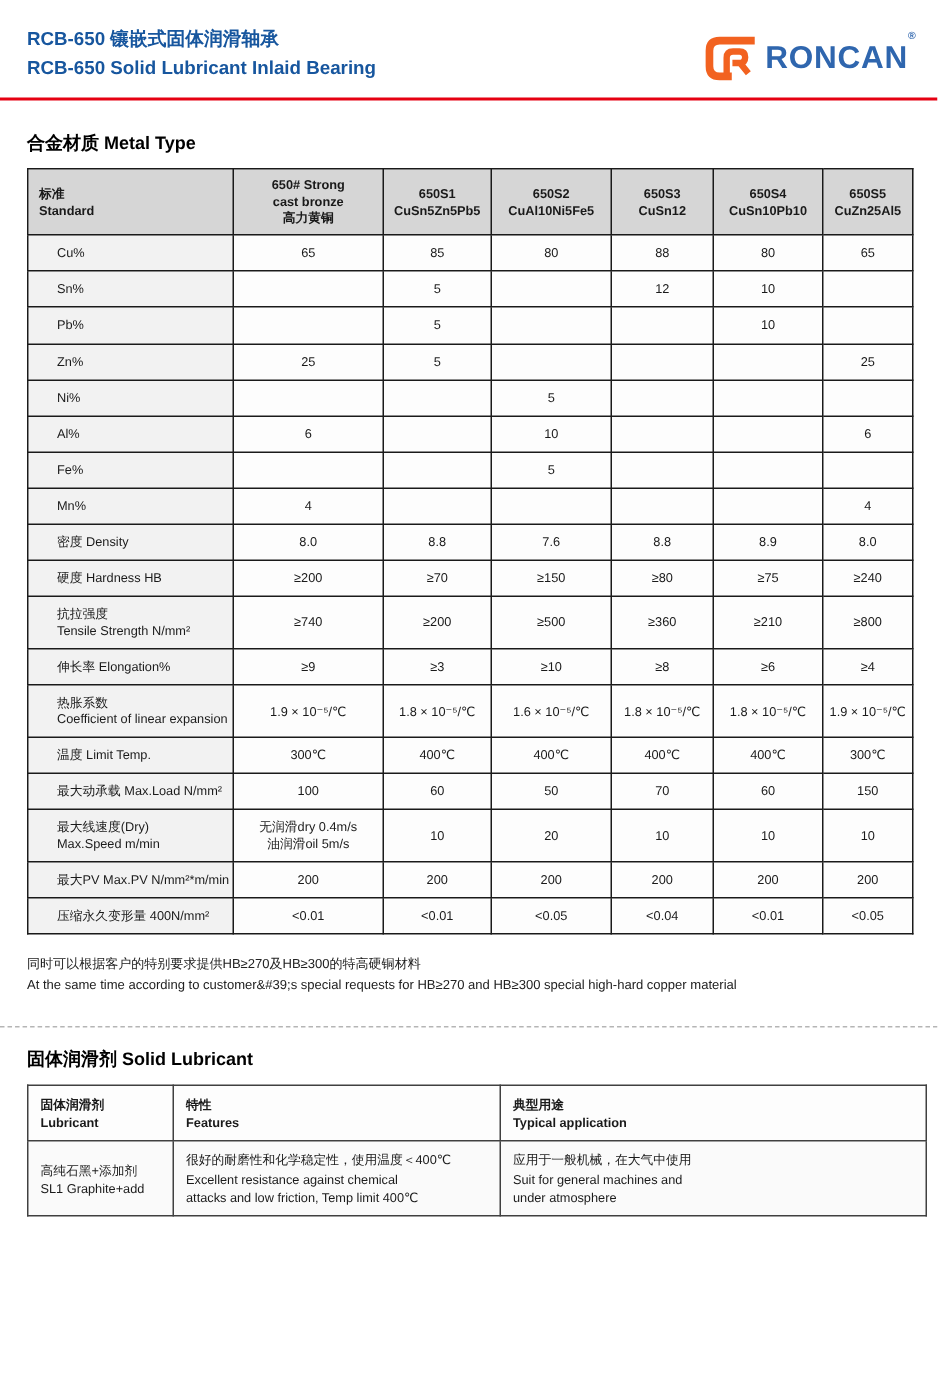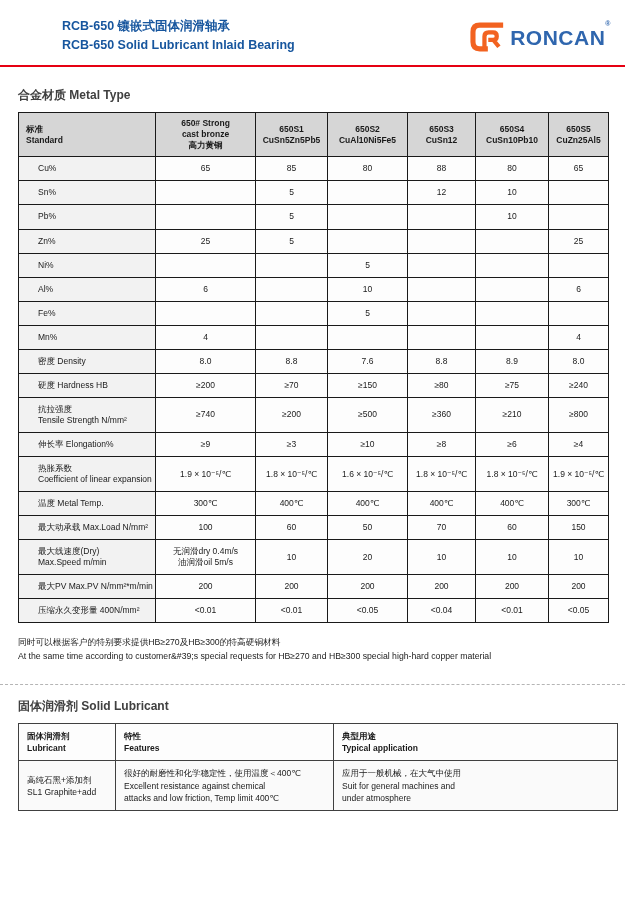--- a/index.html
+++ b/index.html
@@ -5,30 +5,30 @@
   * { margin:0; padding:0; box-sizing:border-box; }
   html,body { background:#ffffff; }
   body {
     width:625px; height:924px; overflow:hidden;
     font-family:"Liberation Sans","DejaVu Sans",sans-serif;
     color:#1a1a1a; position:relative;
   }
   .pad { padding-left:18px; padding-right:18px; }
 
   
-  .header { display:flex; justify-content:space-between; align-items:center; padding:17px 14px 0 18px;margin-left:44px; }
+  .header { display:flex; justify-content:space-between; align-items:flex-end; padding:17px 14px 0 18px; }
   .titles .t { color:#17569E; font-weight:bold; font-size:12.5px; line-height:1.55; }
   .logo { display:flex; align-items:center; margin-top:2px; }
   .logo svg { display:block; }
   .logo .word { color:#2F66AE; font-weight:bold; font-size:21px; letter-spacing:0.5px; margin-left:4px; line-height:1; }
   .logo .reg { color:#2F66AE; font-size:7px; vertical-align:top; position:relative; top:-7px; }
   .redline { height:2.5px; background:#E60012; margin-top:9px; width:625px; }
 
   
-  .sec-heading { font-size:12px; font-weight:bold; color:#404040; margin:20px 0 8px 0; }
+  .sec-heading { font-size:12px; font-weight:bold; color:#000000; margin:20px 0 8px 0; }
 
   
   table { border-collapse:collapse; table-layout:fixed; font-size:8.5px; }
   .metal-table { width:590px; margin-top:2px; }
   .metal-table th, .metal-table td {
     border:1px solid #1a1a1a; white-space:pre-line; line-height:1.3; vertical-align:middle;
   }
   .metal-table th { background:#d6d6d6; font-weight:bold; text-align:center; padding:5px 2px; }
   .metal-table th.label-col { text-align:left; padding-left:7px;margin-left:48px; }
   .metal-table td { text-align:center; padding:6px 2px; background:#fdfdfd; }
@@ -213,21 +213,21 @@
           <td class="label">热胀系数
 Coefficient of linear expansion</td>
           <td>1.9 × 10⁻⁵/℃</td>
           <td>1.8 × 10⁻⁵/℃</td>
           <td>1.6 × 10⁻⁵/℃</td>
           <td>1.8 × 10⁻⁵/℃</td>
           <td>1.8 × 10⁻⁵/℃</td>
           <td>1.9 × 10⁻⁵/℃</td>
         </tr>
         <tr>
-          <td class="label">温度 Metal Temp.</td>
+          <td class="label">温度 Limit Temp.</td>
           <td>300℃</td>
           <td>400℃</td>
           <td>400℃</td>
           <td>400℃</td>
           <td>400℃</td>
           <td>300℃</td>
         </tr>
         <tr>
           <td class="label">最大动承载 Max.Load N/mm²</td>
           <td>100</td>

